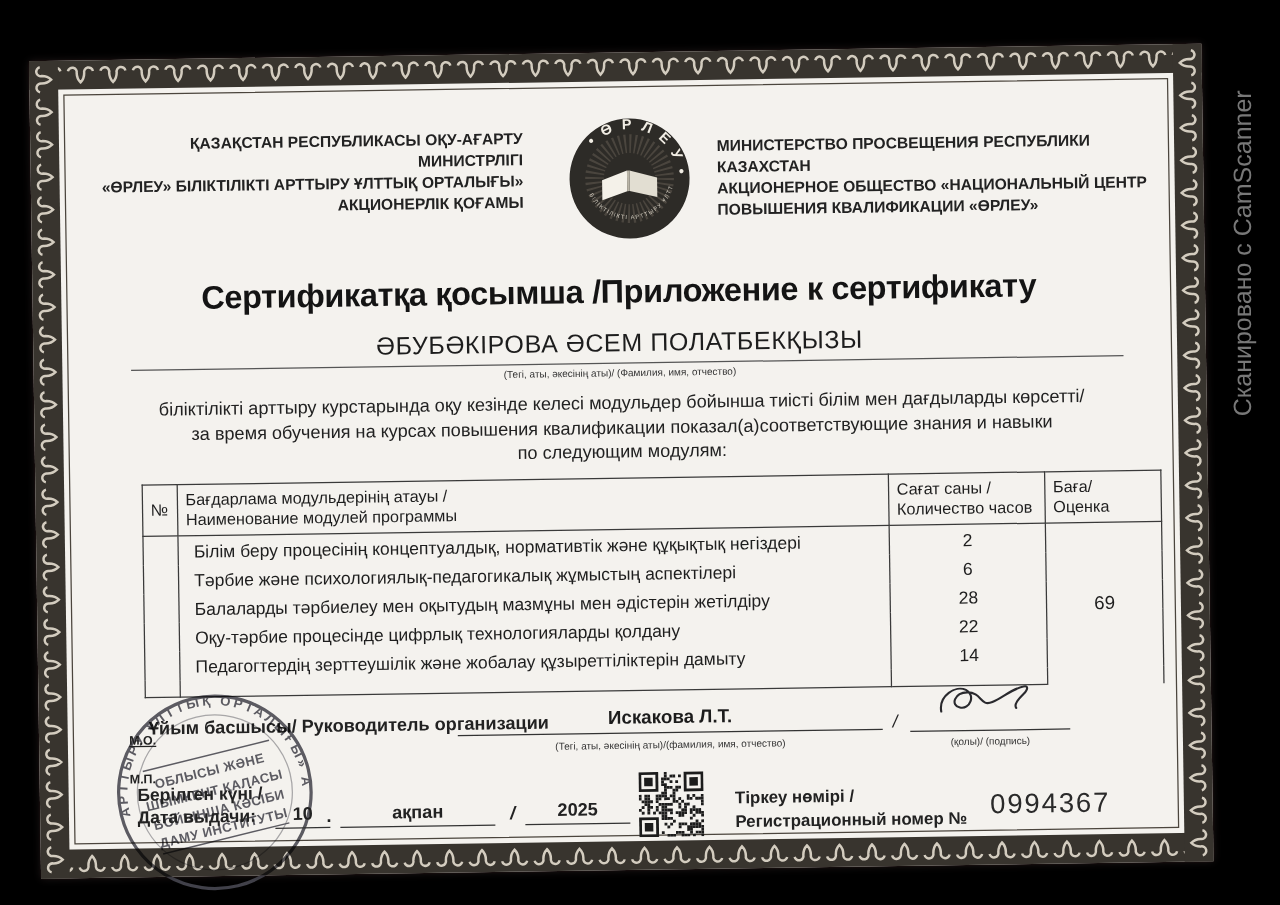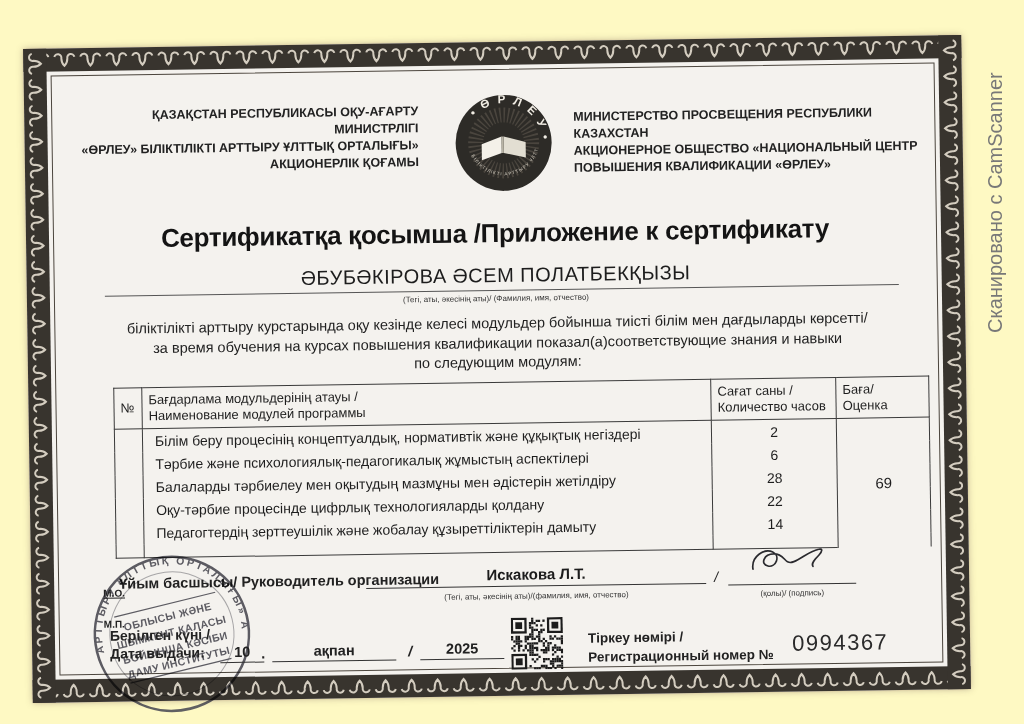--- a/index.html
+++ b/index.html
@@ -1,17 +1,17 @@
 <!DOCTYPE html>
 <html><head>
 <meta charset="utf-8">
 <style>
   html,body{margin:0;padding:0;}
   body{font-family:"Liberation Sans", sans-serif; background:#ffffff;}
-  .stage{position:relative;width:1024px;height:724px;background:#fef9c3;overflow:hidden;}
+  .stage{position:relative;width:1024px;height:724px;background:#000000;overflow:hidden;}
 
   
   .page{
     position:absolute;left:28px;top:42px;width:938px;height:654px;
     background:#f4f2ee;
     transform:rotate(-0.85deg);
     box-shadow:0 0 7px rgba(90,70,70,.35), 0 0 2px rgba(160,60,60,.15);
   }
   
   .orn-strip{position:absolute;background:#38342e;overflow:hidden;}

